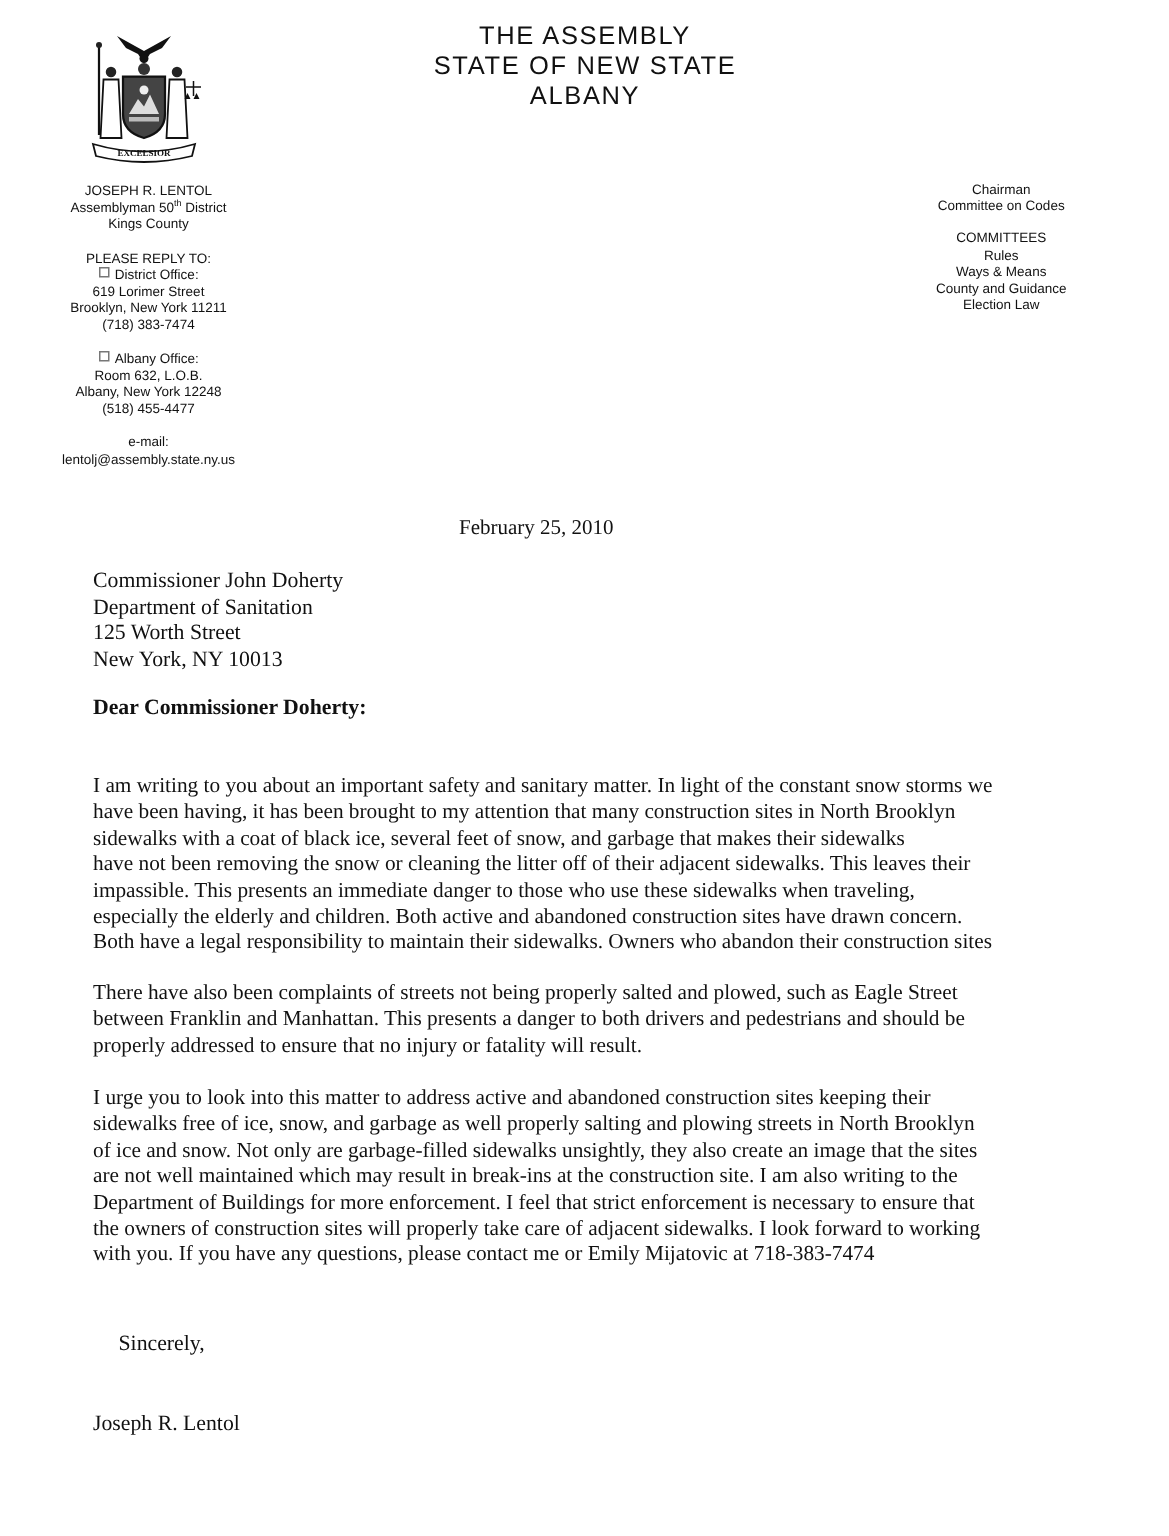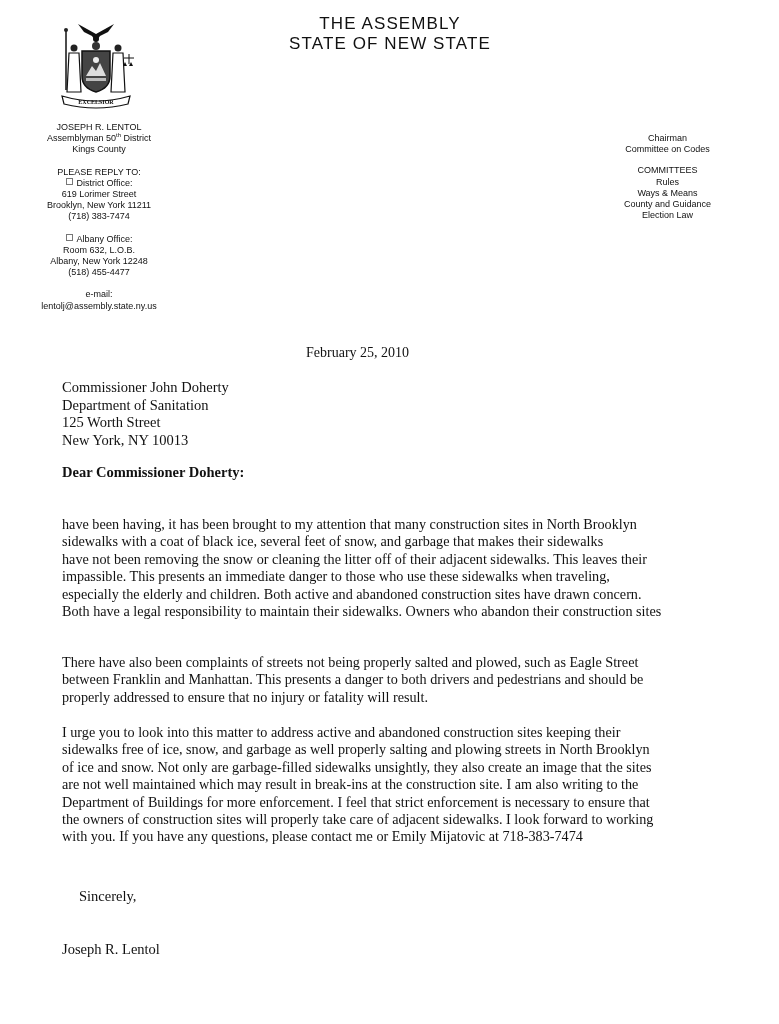--- a/index.html
+++ b/index.html
@@ -5,21 +5,21 @@
   html, body { margin:0; padding:0; background:#ffffff; }
   body { width:779px; height:1024px; position:relative; overflow:hidden; color:#111; }
   .sans { font-family: "Liberation Sans", sans-serif; }
   .serif { font-family: "Liberation Serif", serif; }
   #seal { position:absolute; left:52px; top:18px; width:88px; height:92px; }
   #header-title { position:absolute; left:250px; top:14px; width:280px; text-align:center; font-size:17px; line-height:20px; letter-spacing:1.1px; }
   #header-title div { white-space:nowrap; }
   #left-col { position:absolute; left:14px; top:122px; width:170px; text-align:center; font-size:9px; line-height:11.2px; }
   #left-col .gap { height:11px; }
   .box { display:inline-block; width:5px; height:5px; border:1px solid #777; margin-right:4px; vertical-align:1px; }
-  #right-col { position:absolute; left:600px; top:121px; width:135px; text-align:center; font-size:9px; line-height:11.2px;margin-top:12px; }
+  #right-col { position:absolute; left:600px; top:121px; width:135px; text-align:center; font-size:9px; line-height:11.2px; }
   #right-col .gap { height:10px; }
   sup { font-size:6px; line-height:0; }
   #date { position:absolute; left:306px; top:345px; font-size:14px; }
   #recipient { position:absolute; left:62px; top:379px; font-size:14.5px; line-height:17.5px; }
   #salutation { position:absolute; left:62px; top:464px; font-size:14.5px;font-weight:bold; }
   .para { position:absolute; left:62px; width:680px; font-size:14.2px; line-height:17.4px; }
   .para div { white-space:nowrap; }
   #p1 { top:516px; }
   #p2 { top:654px; }
   #p3 { top:724px; }
@@ -58,20 +58,21 @@
   </g>
   <g>
     <path d="M10 78 Q44 88 78 78 L76 86 Q44 94 12 86 Z" fill="#fff" stroke="#111" stroke-width="1.2"></path>
     <text x="44" y="86" text-anchor="middle" font-size="6" font-family="Liberation Serif, serif" font-weight="bold" fill="#111">EXCELSIOR</text>
   </g>
 </svg>
 
 <div id="header-title" class="sans">
   <div>THE ASSEMBLY</div>
   <div>STATE OF NEW STATE</div>
+  <div>ALBANY</div>
 </div>
 
 <div id="left-col" class="sans">
   <div>JOSEPH R. LENTOL</div>
   <div><span>Assemblyman 50</span><sup>th</sup><span> District</span></div>
   <div>Kings County</div>
   <div class="gap"></div>
   <div>PLEASE REPLY TO:</div>
   <div><span class="box"></span><span>District Office:</span></div>
   <div>619 Lorimer Street</div>
@@ -103,20 +104,21 @@
 <div id="recipient" class="serif">
   <div>Commissioner John Doherty</div>
   <div>Department of Sanitation</div>
   <div>125 Worth Street</div>
   <div>New York, NY 10013</div>
 </div>
 
 <div id="salutation" class="serif">Dear Commissioner Doherty:</div>
 
 <div id="p1" class="para serif">
+  <div>I am writing to you about an important safety and sanitary matter. In light of the constant snow storms we</div>
   <div>have been having, it has been brought to my attention that many construction sites in North Brooklyn</div>
   <div>sidewalks with a coat of black ice, several feet of snow, and garbage that makes their sidewalks</div>
   <div>have not been removing the snow or cleaning the litter off of their adjacent sidewalks. This leaves their</div>
   <div>impassible. This presents an immediate danger to those who use these sidewalks when traveling,</div>
   <div>especially the elderly and children. Both active and abandoned construction sites have drawn concern.</div>
   <div>Both have a legal responsibility to maintain their sidewalks. Owners who abandon their construction sites</div>
 </div>
 
 <div id="p2" class="para serif">
   <div>There have also been complaints of streets not being properly salted and plowed, such as Eagle Street</div>

